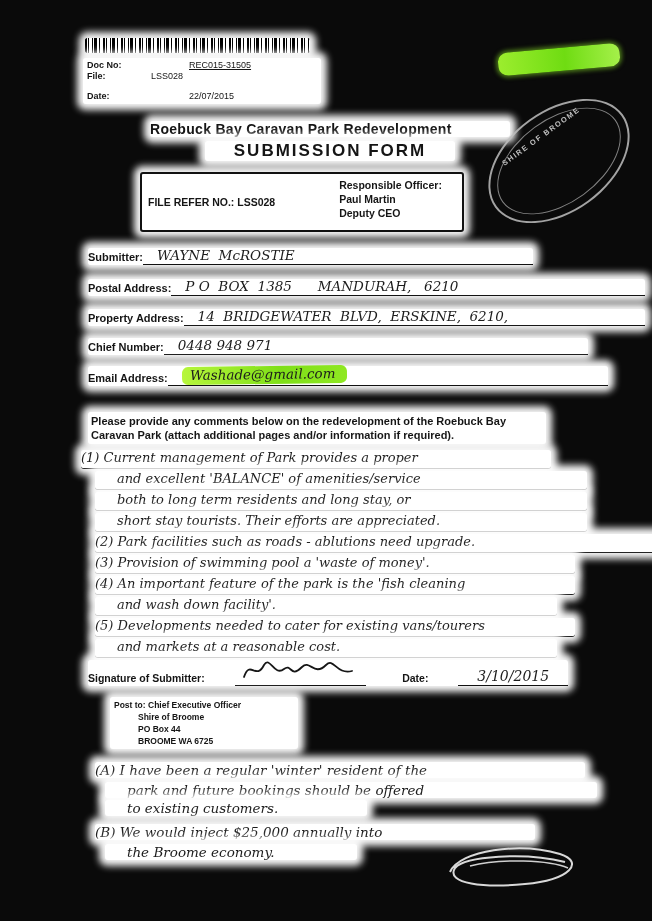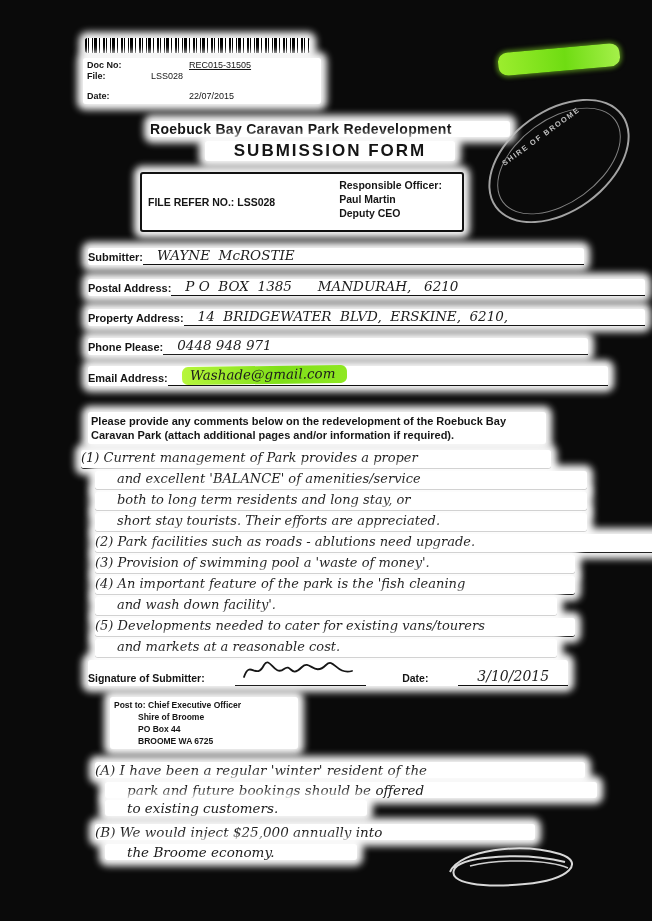--- a/index.html
+++ b/index.html
@@ -91,37 +91,37 @@
 
   <div class="abs patch ibox ink" style="left:140px;top:172px;width:320px;height:56px;">
     <div class="cellL">FILE REFER NO.:  LSS028</div>
     <div class="cellR">
       <span style="display:block;">Responsible Officer:</span>
       <span style="display:block;">Paul Martin</span>
       <span style="display:block;">Deputy CEO</span>
     </div>
   </div>
 
-  <div class="abs patch frow ink" style="left:88px;top:248px;width:496px;">
+  <div class="abs patch frow ink" style="left:88px;top:248px;width:445px;">
     <span class="flab">Submitter:</span>
     <span class="fval hand pre">WAYNE  McROSTIE</span>
   </div>
 
   <div class="abs patch frow ink" style="left:88px;top:279px;width:557px;">
     <span class="flab">Postal Address:</span>
     <span class="fval hand pre">P O  BOX  1385      MANDURAH,   6210</span>
   </div>
 
   <div class="abs patch frow ink" style="left:88px;top:309px;width:557px;">
     <span class="flab">Property Address:</span>
     <span class="fval hand pre">14  BRIDGEWATER  BLVD,  ERSKINE,  6210,</span>
   </div>
 
   <div class="abs patch frow ink" style="left:88px;top:338px;width:500px;">
-    <span class="flab">Phone Please:</span>
+    <span class="flab">Chief Number:</span>
     <span class="fval hand pre">0448 948 971</span>
   </div>
 
   <div class="abs patch frow ink" style="left:88px;top:366px;width:520px;">
     <span class="flab">Email Address:</span>
     <span class="fval"><span class="hl hand">Washade@gmail.com</span></span>
   </div>
 
   <div class="abs patch ink instr" style="left:88px;top:412px;width:452px;padding:2px 3px;">Please provide any comments below on the redevelopment of the Roebuck Bay Caravan Park (attach additional pages and/or information if required).</div>
 

